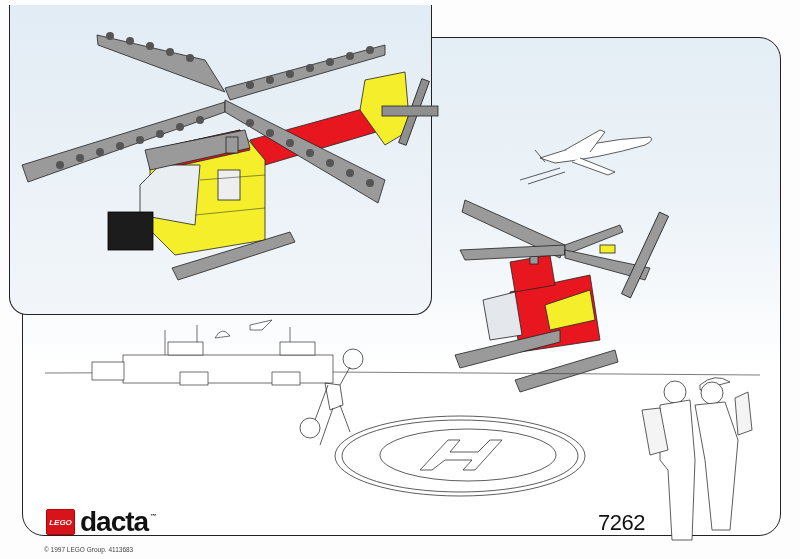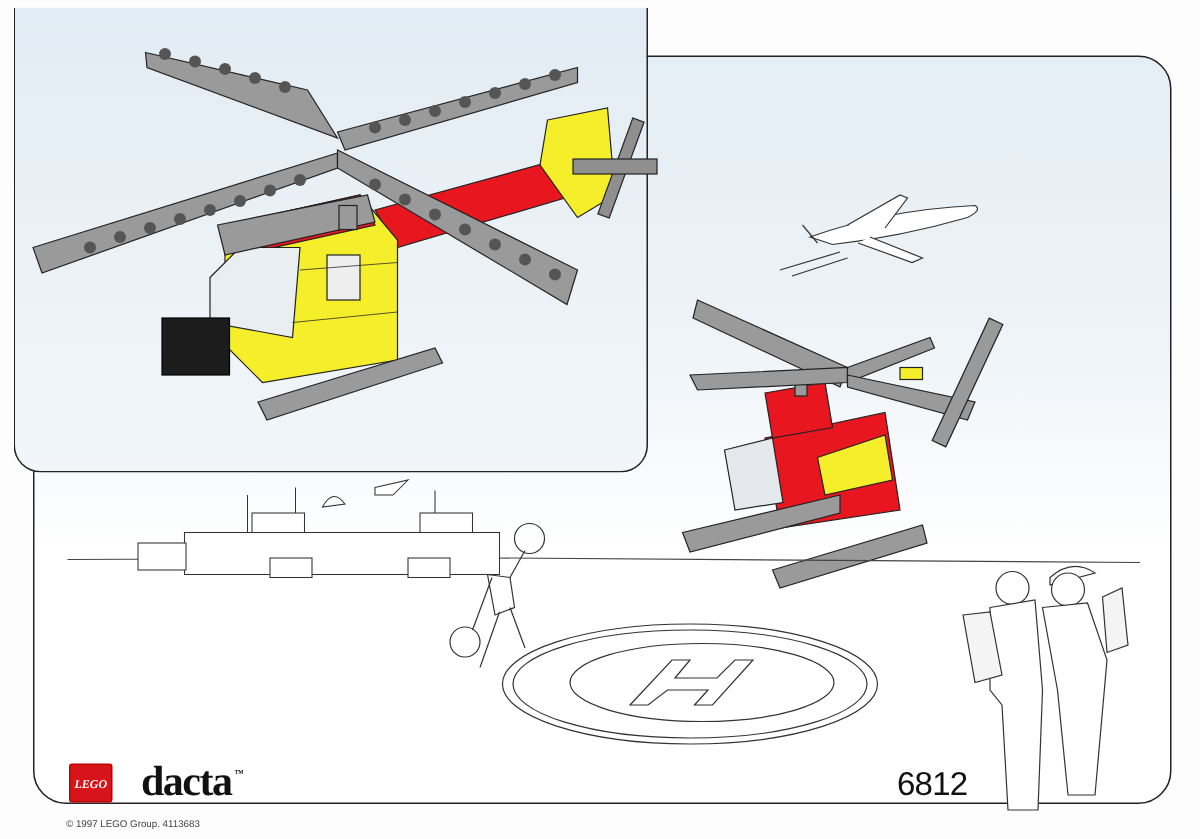--- a/index.html
+++ b/index.html
@@ -1,21 +1,21 @@
 <!DOCTYPE html>
 <html><head>
 <meta charset="utf-8">
 <style>
   html, body { margin:0; padding:0; }
   body { width:800px; height:559px; background:#fdfdfd; position:relative; overflow:hidden; font-family:"Liberation Sans", sans-serif; }
   .page { position:absolute; left:0; top:0; width:800px; height:559px; }
   .frame-main { position:absolute; left:22px; top:37px; width:757px; height:497px; border:1.5px solid #222; border-radius:22px; background:linear-gradient(#e4eef5 0px, #edf3f8 180px, #fff 330px, #fff 100%); }
   .frame-inset { position:absolute; left:9px; top:5px; width:421px; height:309px; border:1.5px solid #222; border-top:none; border-radius:0 0 18px 18px; background:linear-gradient(#e2ecf4, #f2f6fa); }
   svg { position:absolute; left:0; top:0; }
-  .logo { position:absolute; left:46px; top:509px; display:flex; align-items:center; gap:19px;font-family:Liberation Serif, serif; }
+  .logo { position:absolute; left:46px; top:509px; display:flex; align-items:center; gap:5px; }
   .lego-badge { width:27px; height:24px; background:#d7141a; border:1px solid #b00; color:#fff; font-weight:bold; font-style:italic; font-size:8px; display:flex; align-items:center; justify-content:center; border-radius:2px; }
   .dacta { font-size:28px; font-weight:bold; color:#111; letter-spacing:-1px; line-height:24px; position:relative; }
   .tm { font-size:6px; vertical-align:top; position:relative; top:-6px; margin-left:2px; }
   .copyright { position:absolute; left:44px; top:546px; font-size:6.5px; color:#444; }
   .set-number { position:absolute; left:598px; top:510px; font-size:22px; color:#111; letter-spacing:-0.5px; }
 </style>
 </head>
 <body>
 
 <div class="page">
@@ -154,14 +154,14 @@
       <path d="M642,410 L660,408 L668,450 L650,455 Z" fill="#f4f4f4"></path>
       <path d="M735,398 L748,392 L752,430 L738,435 Z" fill="#f4f4f4"></path>
     </g>
   </svg>
 
   <div class="logo">
     <div class="lego-badge">LEGO</div>
     <div class="dacta"><span>dacta</span><span class="tm">™</span></div>
   </div>
   <div class="copyright">© 1997 LEGO Group. 4113683</div>
-  <div class="set-number">6812</div>
+  <div class="set-number">7262</div>
 </div>
 
 </body></html>

